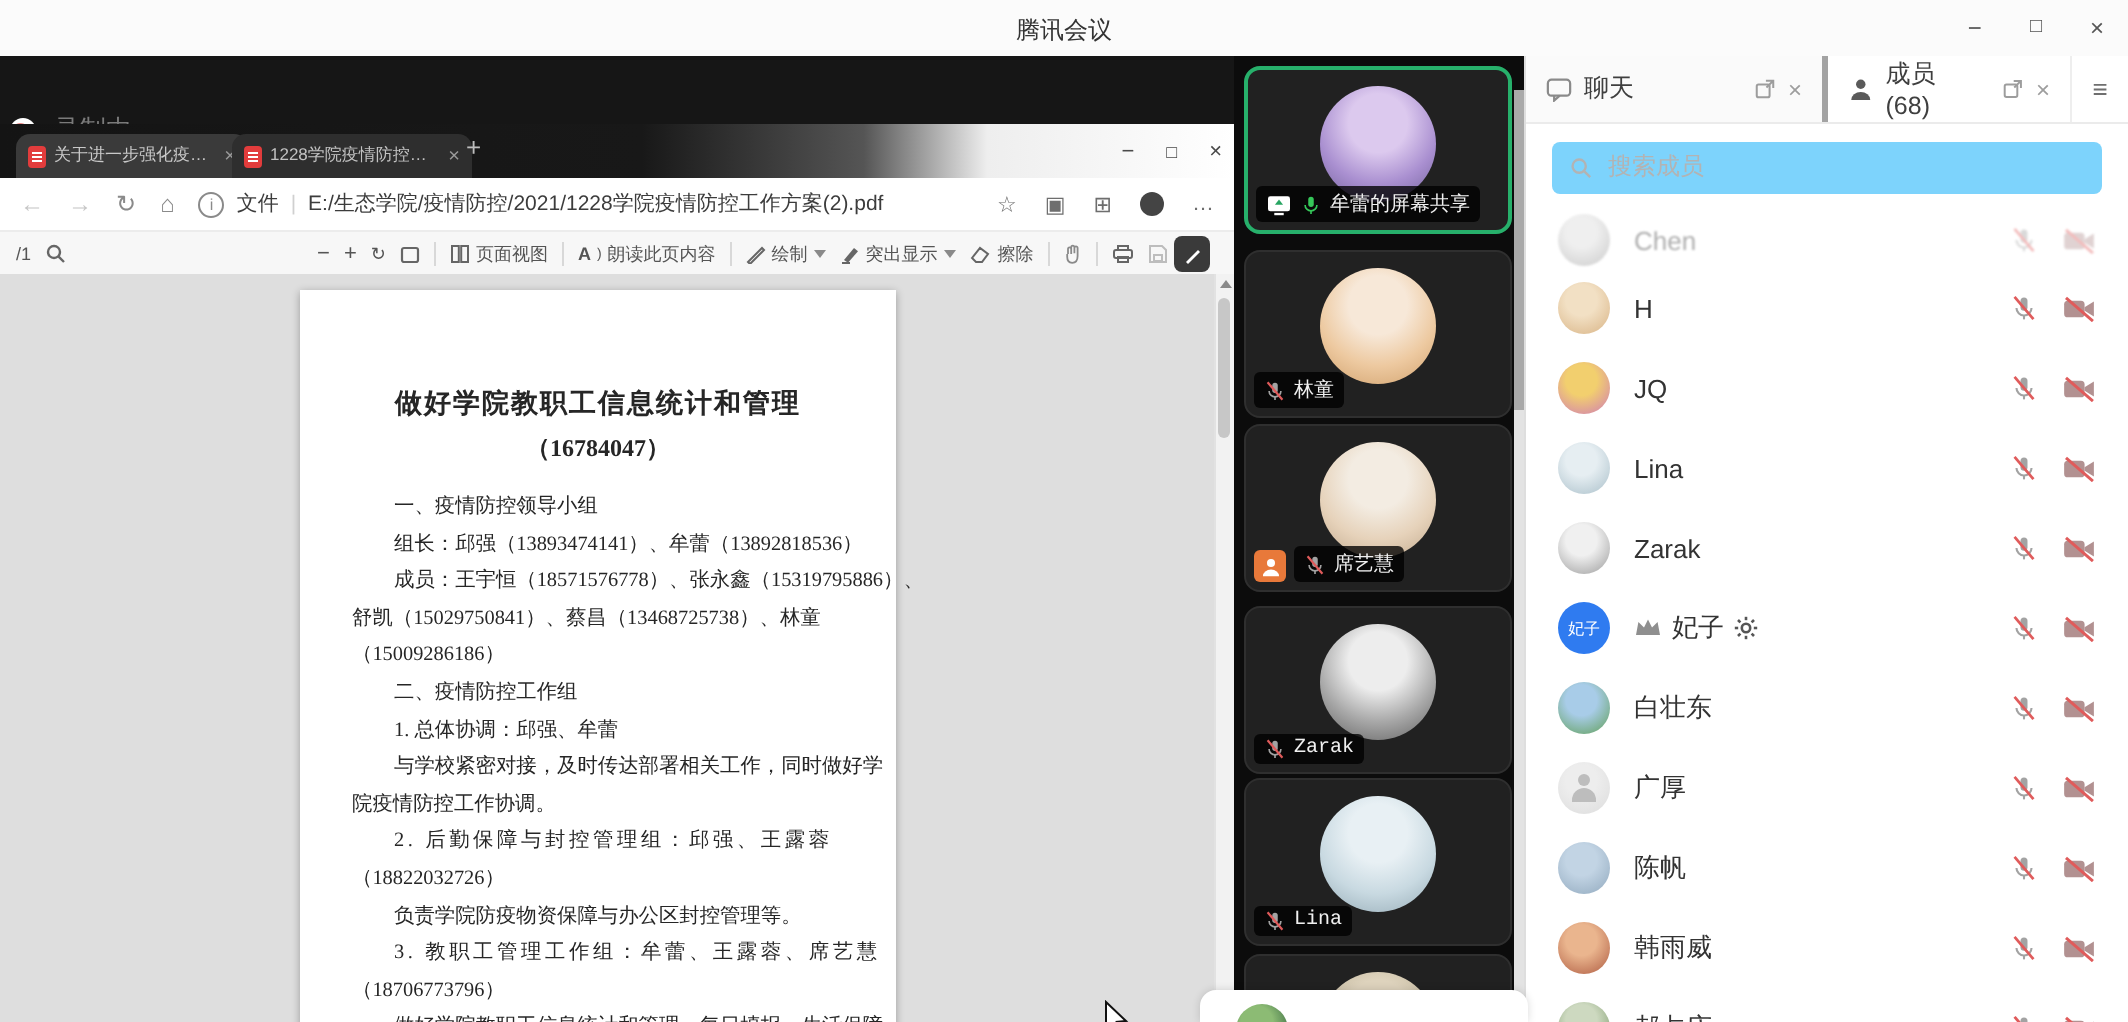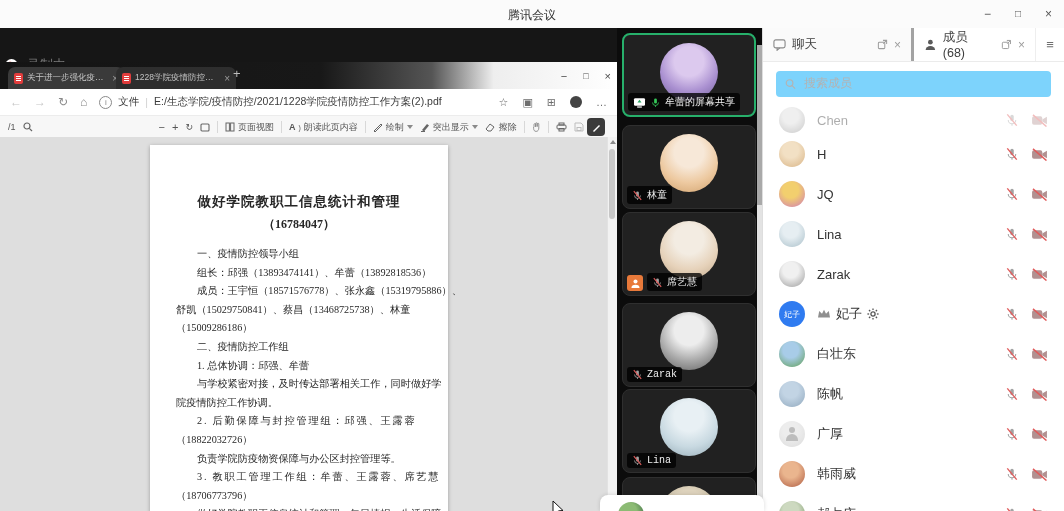--- a/index.html
+++ b/index.html
@@ -568,44 +568,44 @@
             <line x1="2.6" y1="1.6" x2="13.4" y2="14.4" stroke="#e05b5b" stroke-width="1.6"></line>
           </svg>
           <svg width="17" height="13" viewBox="0 0 18 14">
             <rect x="1" y="2.5" width="11" height="9" rx="2" fill="#b29191"></rect>
             <path d="M12 6l5-3v8l-5-3z" fill="#b29191"></path>
             <line x1="2" y1="1" x2="16.5" y2="13.5" stroke="#e05b5b" stroke-width="1.6"></line>
           </svg>
         </div>
       </div>
       <div class="mrow">
-        <div class="mavatar" style="background: radial-gradient(circle at 45% 35%, rgb(194, 212, 228) 0px, rgb(194, 212, 228) 35%, rgb(144, 168, 189));"></div>
-        <div class="mname">
-          <span>陈帆</span>
-        </div>
-        <div class="mico">
-          <svg width="14" height="14" viewBox="0 0 16 16">
-            <rect x="6" y="2" width="4" height="7.5" rx="2" fill="#a3a3a3"></rect>
-            <path d="M3.7 8a4.3 4.3 0 0 0 8.6 0" stroke="#a3a3a3" stroke-width="1.2" fill="none"></path>
-            <line x1="8" y1="12.3" x2="8" y2="14.5" stroke="#a3a3a3" stroke-width="1.2"></line>
-            <line x1="2.6" y1="1.6" x2="13.4" y2="14.4" stroke="#e05b5b" stroke-width="1.6"></line>
-          </svg>
-          <svg width="17" height="13" viewBox="0 0 18 14">
-            <rect x="1" y="2.5" width="11" height="9" rx="2" fill="#b29191"></rect>
-            <path d="M12 6l5-3v8l-5-3z" fill="#b29191"></path>
-            <line x1="2" y1="1" x2="16.5" y2="13.5" stroke="#e05b5b" stroke-width="1.6"></line>
-          </svg>
-        </div>
-      </div>
-      <div class="mrow">
         <div class="mavatar" style="background: radial-gradient(circle at 45% 35%, rgb(237, 237, 237) 0px, rgb(237, 237, 237) 35%, rgb(220, 220, 220));">
           <div class="defper"></div>
         </div>
         <div class="mname">
           <span>广厚</span>
+        </div>
+        <div class="mico">
+          <svg width="14" height="14" viewBox="0 0 16 16">
+            <rect x="6" y="2" width="4" height="7.5" rx="2" fill="#a3a3a3"></rect>
+            <path d="M3.7 8a4.3 4.3 0 0 0 8.6 0" stroke="#a3a3a3" stroke-width="1.2" fill="none"></path>
+            <line x1="8" y1="12.3" x2="8" y2="14.5" stroke="#a3a3a3" stroke-width="1.2"></line>
+            <line x1="2.6" y1="1.6" x2="13.4" y2="14.4" stroke="#e05b5b" stroke-width="1.6"></line>
+          </svg>
+          <svg width="17" height="13" viewBox="0 0 18 14">
+            <rect x="1" y="2.5" width="11" height="9" rx="2" fill="#b29191"></rect>
+            <path d="M12 6l5-3v8l-5-3z" fill="#b29191"></path>
+            <line x1="2" y1="1" x2="16.5" y2="13.5" stroke="#e05b5b" stroke-width="1.6"></line>
+          </svg>
+        </div>
+      </div>
+      <div class="mrow">
+        <div class="mavatar" style="background: radial-gradient(circle at 45% 35%, rgb(194, 212, 228) 0px, rgb(194, 212, 228) 35%, rgb(144, 168, 189));"></div>
+        <div class="mname">
+          <span>陈帆</span>
         </div>
         <div class="mico">
           <svg width="14" height="14" viewBox="0 0 16 16">
             <rect x="6" y="2" width="4" height="7.5" rx="2" fill="#a3a3a3"></rect>
             <path d="M3.7 8a4.3 4.3 0 0 0 8.6 0" stroke="#a3a3a3" stroke-width="1.2" fill="none"></path>
             <line x1="8" y1="12.3" x2="8" y2="14.5" stroke="#a3a3a3" stroke-width="1.2"></line>
             <line x1="2.6" y1="1.6" x2="13.4" y2="14.4" stroke="#e05b5b" stroke-width="1.6"></line>
           </svg>
           <svg width="17" height="13" viewBox="0 0 18 14">
             <rect x="1" y="2.5" width="11" height="9" rx="2" fill="#b29191"></rect>

